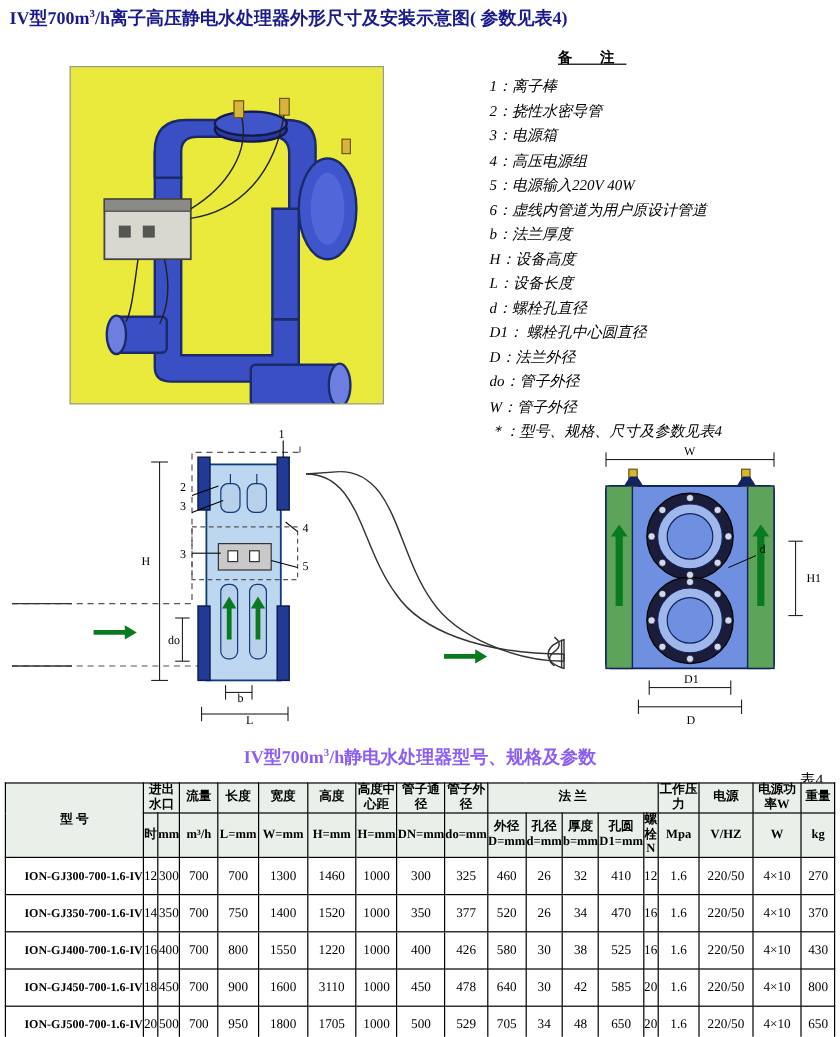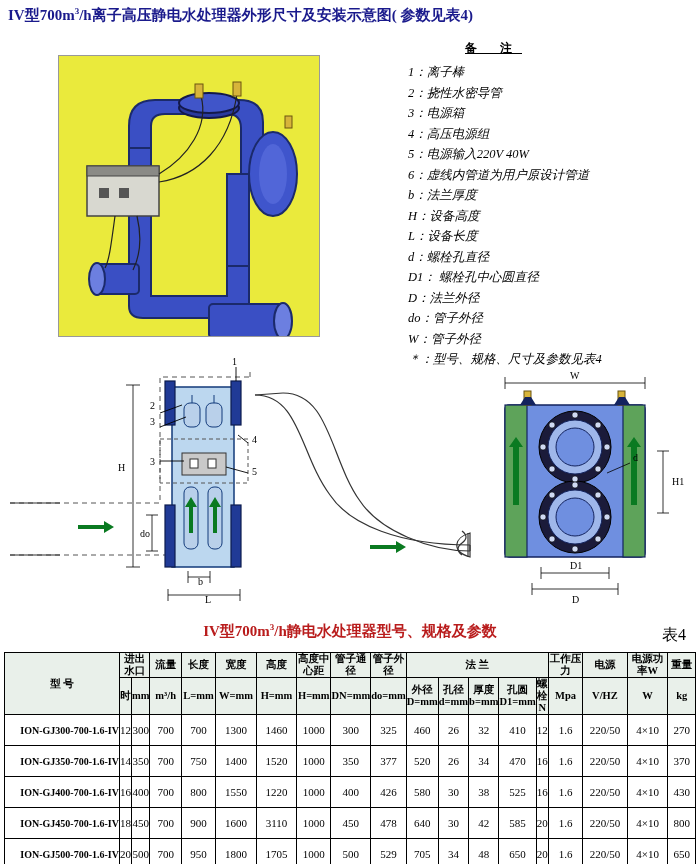--- a/index.html
+++ b/index.html
@@ -72,28 +72,28 @@
 
   
   .tbl-title {
     position: absolute;
     left: 0;
     top: 622px;
     width: 700px;
     text-align: center;
     font-size: 15px;
     font-weight: bold;
-    color: #b91c1c;
+    color: #8b5cf6;
   }
   .tbl-title sup { font-size: 9px; }
   .tbl-no {
     position: absolute;
     right: 14px;
-    top: 625px;
-    font-size: 16px;
+    top: 641px;
+    font-size: 13px;
   }
 
   
   table.spec {
     position: absolute;
     left: 4px;
     top: 652px;
     width: 692px;
     border-collapse: collapse;
     font-size: 10.5px;

